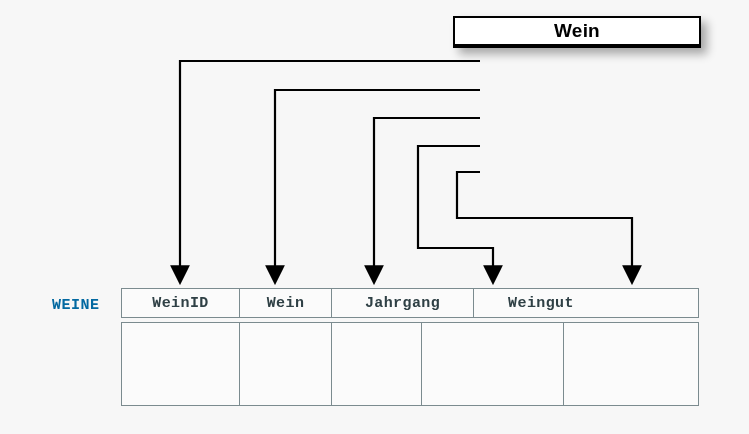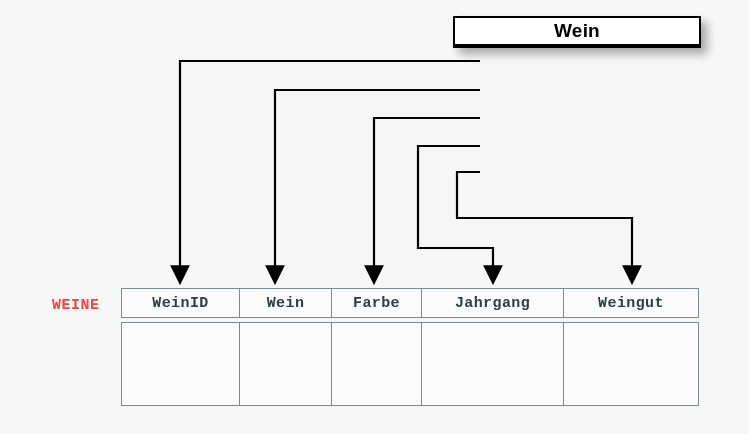--- a/index.html
+++ b/index.html
@@ -64,21 +64,21 @@
   }
 
   
   .table-label {
     position: absolute;
     left: 52px;
     top: 296px;
     font-family: "Liberation Mono", monospace;
     font-size: 15px;
     font-weight: bold;
-    color: #ef4444;
+    color: #0369a1;
     letter-spacing: 0.5px;
     line-height: 20px;
   }
   .rel-table {
     position: absolute;
     left: 121px;
     top: 288px;
   }
   .rel-row {
     display: flex;
@@ -150,21 +150,20 @@
   <div class="uml-box">
     <div class="uml-title">Wein</div>
   </div>
 
   <div class="table-label">WEINE</div>
 
   <div class="rel-table">
     <div class="rel-row header-row">
       <div class="rel-cell c0">WeinID</div>
       <div class="rel-cell c1">Wein</div>
-      <div class="rel-cell c2">Farbe</div>
       <div class="rel-cell c3">Jahrgang</div>
       <div class="rel-cell c4">Weingut</div>
     </div>
     <div class="rel-row body-row">
       <div class="rel-cell c0"></div>
       <div class="rel-cell c1"></div>
       <div class="rel-cell c2"></div>
       <div class="rel-cell c3"></div>
       <div class="rel-cell c4"></div>
     </div>

